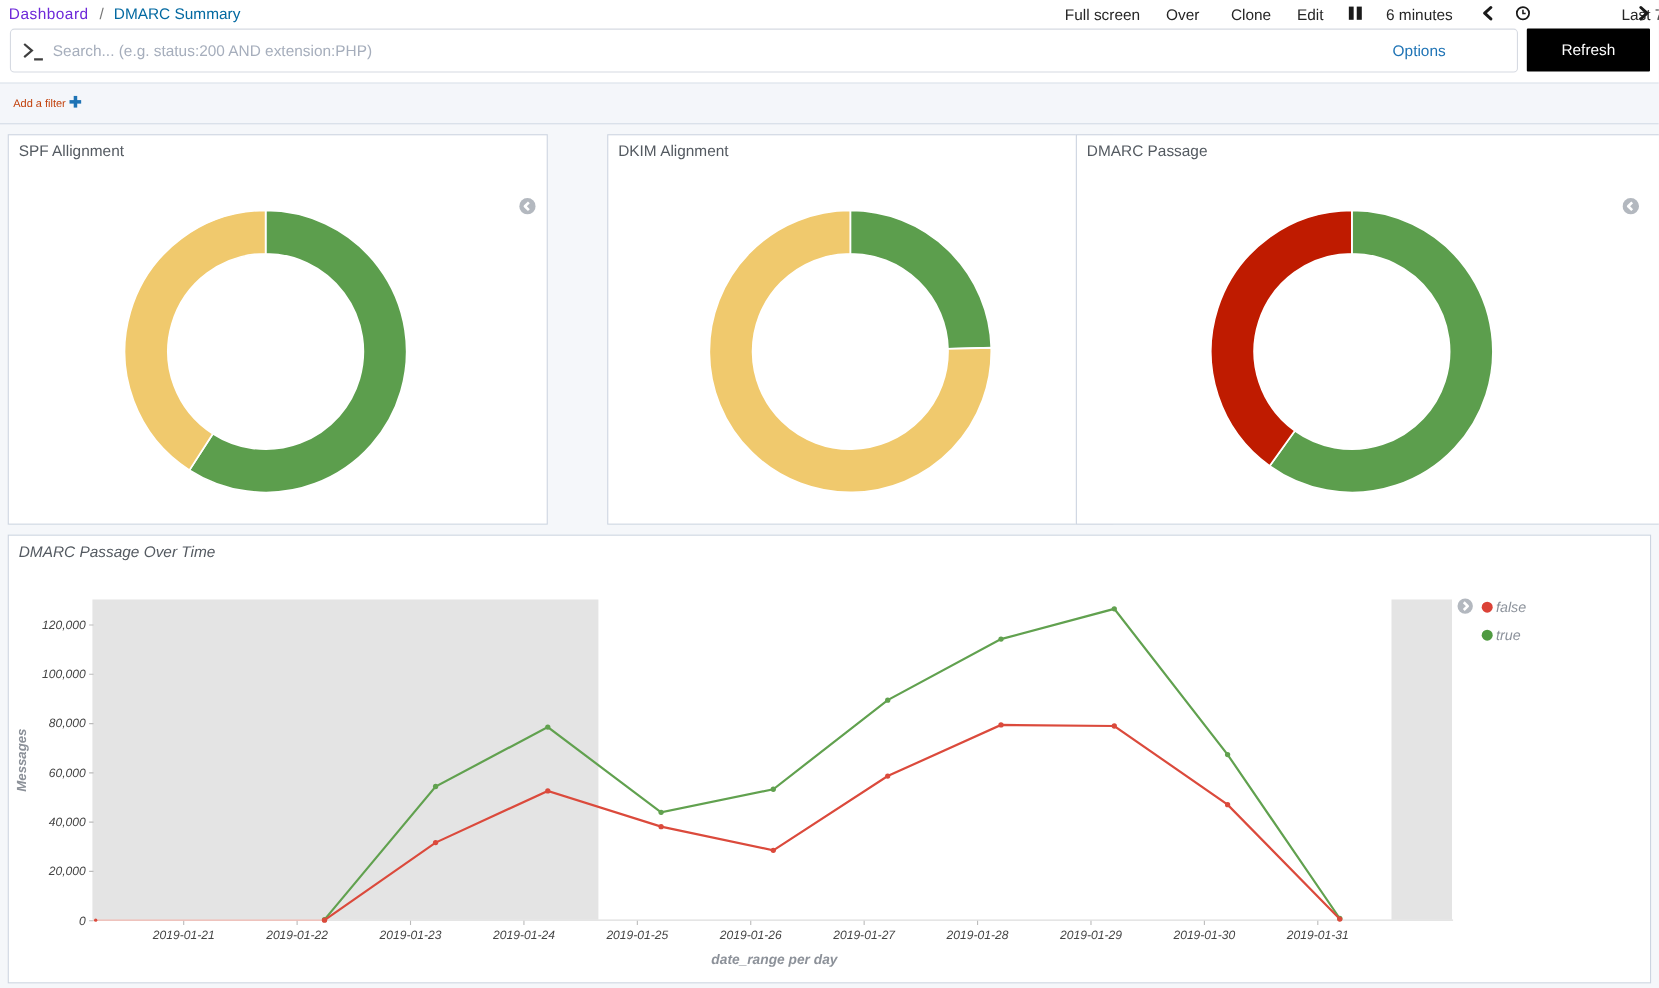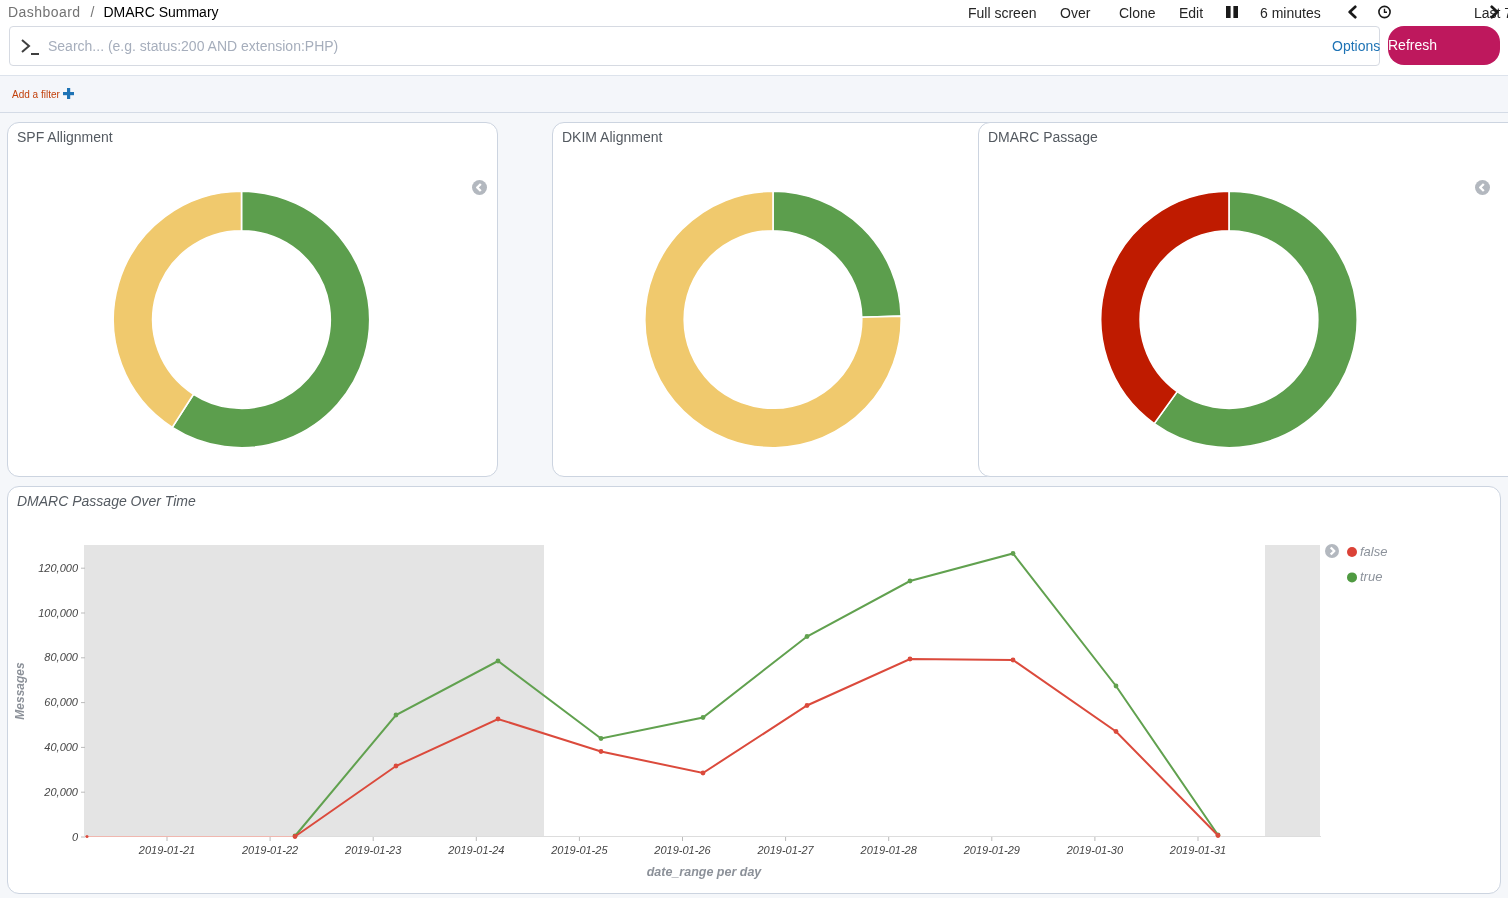--- a/index.html
+++ b/index.html
@@ -1,31 +1,31 @@
 <!DOCTYPE html>
 <html><head>
 <meta charset="utf-8">
 <style>
 * { margin:0; padding:0; box-sizing:border-box; }
 html,body { width:1508px; height:898px; background:#f5f7fa; font-family:"Liberation Sans", sans-serif; position:relative; overflow:hidden; }
 .abs { position:absolute; }
 .topbar { left:0; top:0; width:1508px; height:75px; background:#fff; }
 .crumb { top:1.5px; left:8px; font-size:14px; line-height:20px; }
-.crumb a { color:#737373; text-decoration:none; letter-spacing:0.45px;text-align:right; }
+.crumb a { color:#6d28d9; text-decoration:none; letter-spacing:0.45px;text-align:right; }
 .crumb .sep { color:#777; padding:0 9px 0 10px; }
-.crumb .cur { color:#000000; }
+.crumb .cur { color:#0369a1; }
 .nav { left:0; top:3px; width:1508px; height:22px; font-size:14px; line-height:20px; color:#262626; }
 .nav span.item { position:absolute; top:0; white-space:nowrap; }
 .searchwrap { left:9px; top:26px; width:1371px; height:40px; background:#fff; border:1px solid #d6dae2; border-radius:4px; }
 .placeholder { left:48px; top:36px; font-size:14px; line-height:20px; color:#a6aebc; }
-.options { left:1332px; top:36px; font-size:14px; line-height:20px; color:#1e73b5; }
-.refresh { left:1388px; top:26px; width:112px; height:39px; background:#be185d; border-radius:16px; color:#fff; font-size:14px; line-height:39px; text-align:left; }
+.options { left:1266px; top:36px; font-size:14px; line-height:20px; color:#1e73b5; }
+.refresh { left:1388px; top:26px; width:112px; height:39px; background:#000000; border-radius:1px; color:#fff; font-size:14px; line-height:39px; text-align:center; }
 .filterbar { left:0; top:75px; width:1508px; height:38px; background:#f4f6fa; border-top:1px solid #dde3ec; border-bottom:1px solid #d4dbe6; }
 .addfilter { left:12px; top:86px; font-size:10px; line-height:18px; color:#c2410c; white-space:nowrap; }
-.panel { background:#fff; border:1px solid #ccd4e0; border-radius:12px; position:absolute; }
+.panel { background:#fff; border:1px solid #ccd4e0; border-radius:0; position:absolute; }
 .ptitle { position:absolute; font-size:14px; line-height:20px; color:#545a61; }
 svg { position:absolute; left:0; top:0; display:block; }
 </style>
 </head>
 <body>
 <div class="abs topbar"></div>
 <div class="abs crumb"><a>Dashboard</a><span class="sep">/</span><span class="cur">DMARC Summary</span></div>
 <div class="abs nav">
   <span class="item" style="left:968px">Full screen</span>
   <span class="item" style="left:1060px">Over</span>

